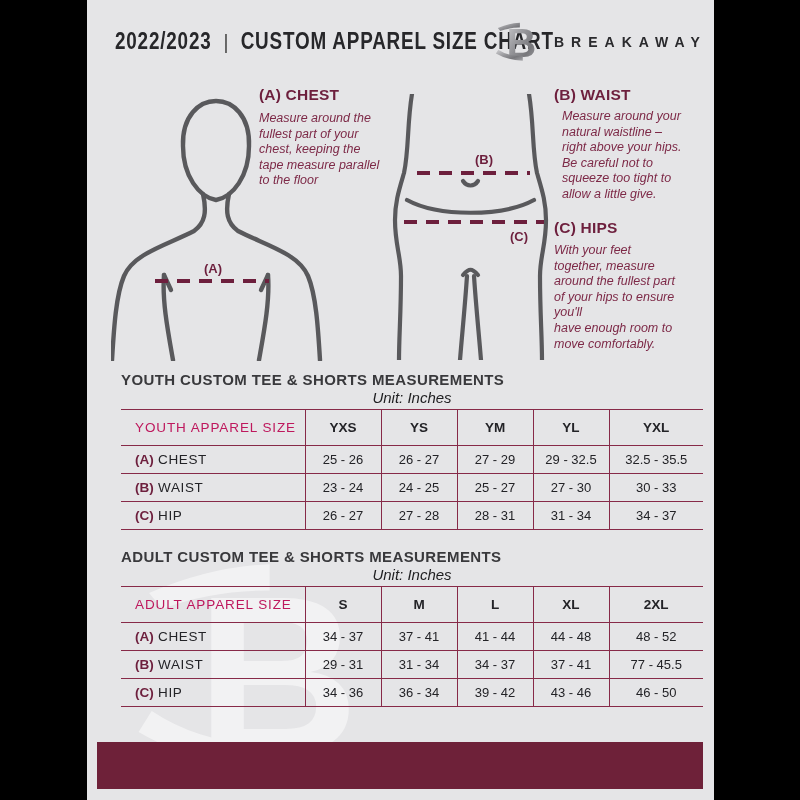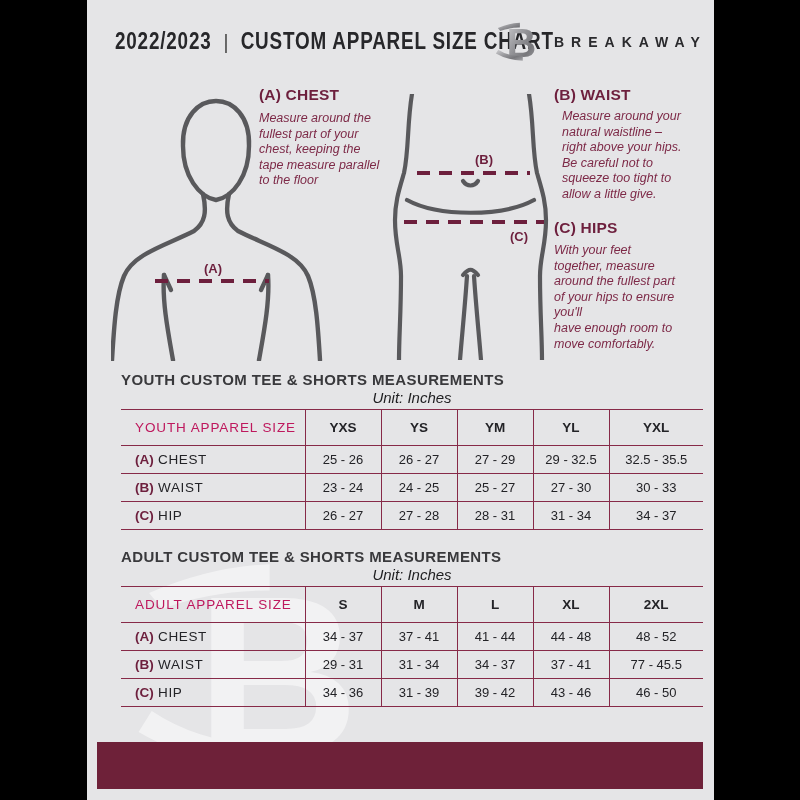--- a/index.html
+++ b/index.html
@@ -227,21 +227,21 @@
           <td class="label-col"><span class="prefix">(B)</span> WAIST</td>
           <td>29 - 31</td>
           <td>31 - 34</td>
           <td>34 - 37</td>
           <td>37 - 41</td>
           <td>77 - 45.5</td>
         </tr>
         <tr>
           <td class="label-col"><span class="prefix">(C)</span> HIP</td>
           <td>34 - 36</td>
-          <td>31 - 39</td>
+          <td>36 - 34</td>
           <td>39 - 42</td>
           <td>43 - 46</td>
           <td>46 - 50</td>
         </tr>
       </tbody>
   </table>
 
   <div class="footer-bar"></div>
 </div>
 

